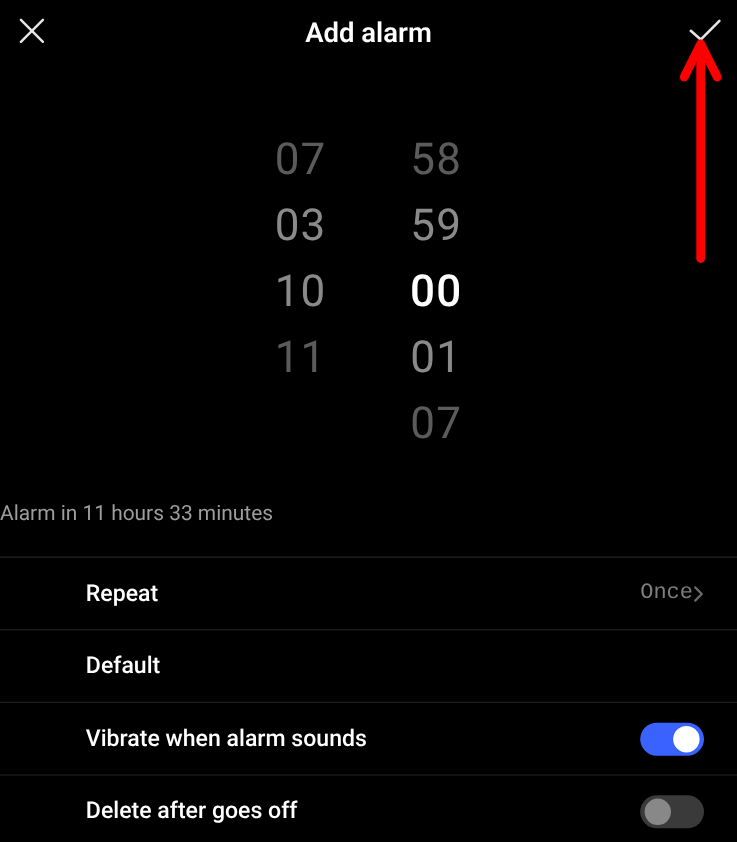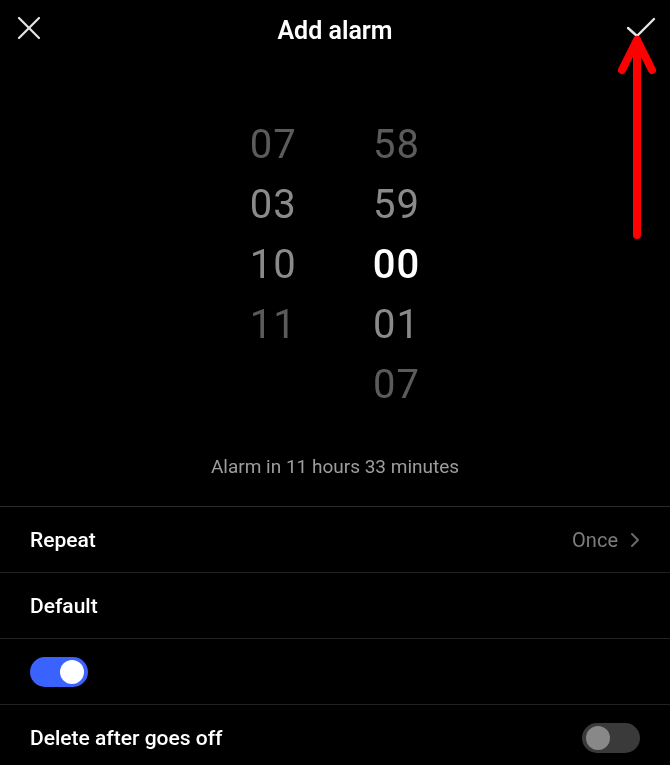--- a/index.html
+++ b/index.html
@@ -61,21 +61,21 @@
   }
   .wheel .slot.sel {
     color: #fff;
     font-weight: 500;
   }
   .wheel .slot.near {
     color: #8a8a8a;
   }
 
   .hint {
-    text-align: center;
+    text-align: left;
     font-size: 19px;
     color: #9d9d9d;
     margin-top: 40px;
     margin-bottom: 28px;
   }
 
   
   .settings {
     border-top: 1px solid #2a2a2a;
   }
@@ -84,27 +84,28 @@
     align-items: center;
     justify-content: space-between;
     padding: 0 30px;
     height: 65px;
     border-bottom: 1px solid #222;
     font-size: 21px;
   }
   .row .label {
     color: #fff;
     font-weight: 500;
+    margin-left: 48px;
   }
   .row .value {
     color: #7d7d7d;
     font-size: 20px;
     display: flex;
     align-items: center;
-    gap: 12px;
+    font-family: Liberation Mono, monospace;
   }
   .chevron svg { display: block; }
 
   .toggle {
     position: relative;
     width: 58px;
     height: 30px;
     border-radius: 15px;
     background: #3a3a3a;
     cursor: pointer;
@@ -181,20 +182,21 @@
           </svg>
       </span>
     </div>
   </div>
 
   <div class="row">
     <div class="label">Default</div>
   </div>
 
   <div class="row">
+    <div class="label">Vibrate when alarm sounds</div>
     <div class="toggle on">
         <div class="knob"></div>
       </div>
   </div>
 
   <div class="row">
     <div class="label">Delete after goes off</div>
     <div class="toggle off">
         <div class="knob"></div>
       </div>

